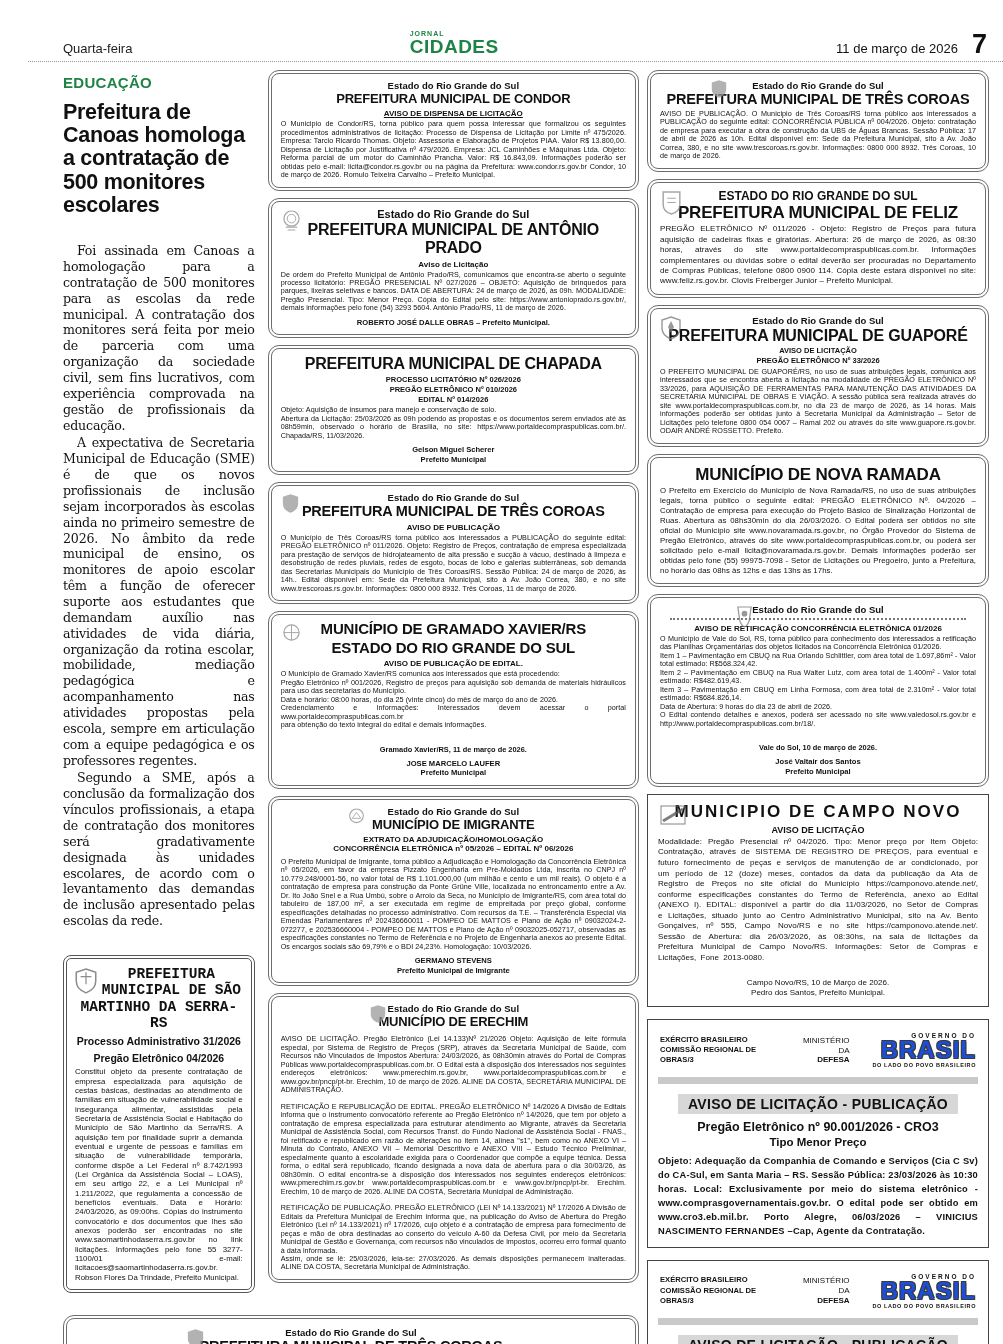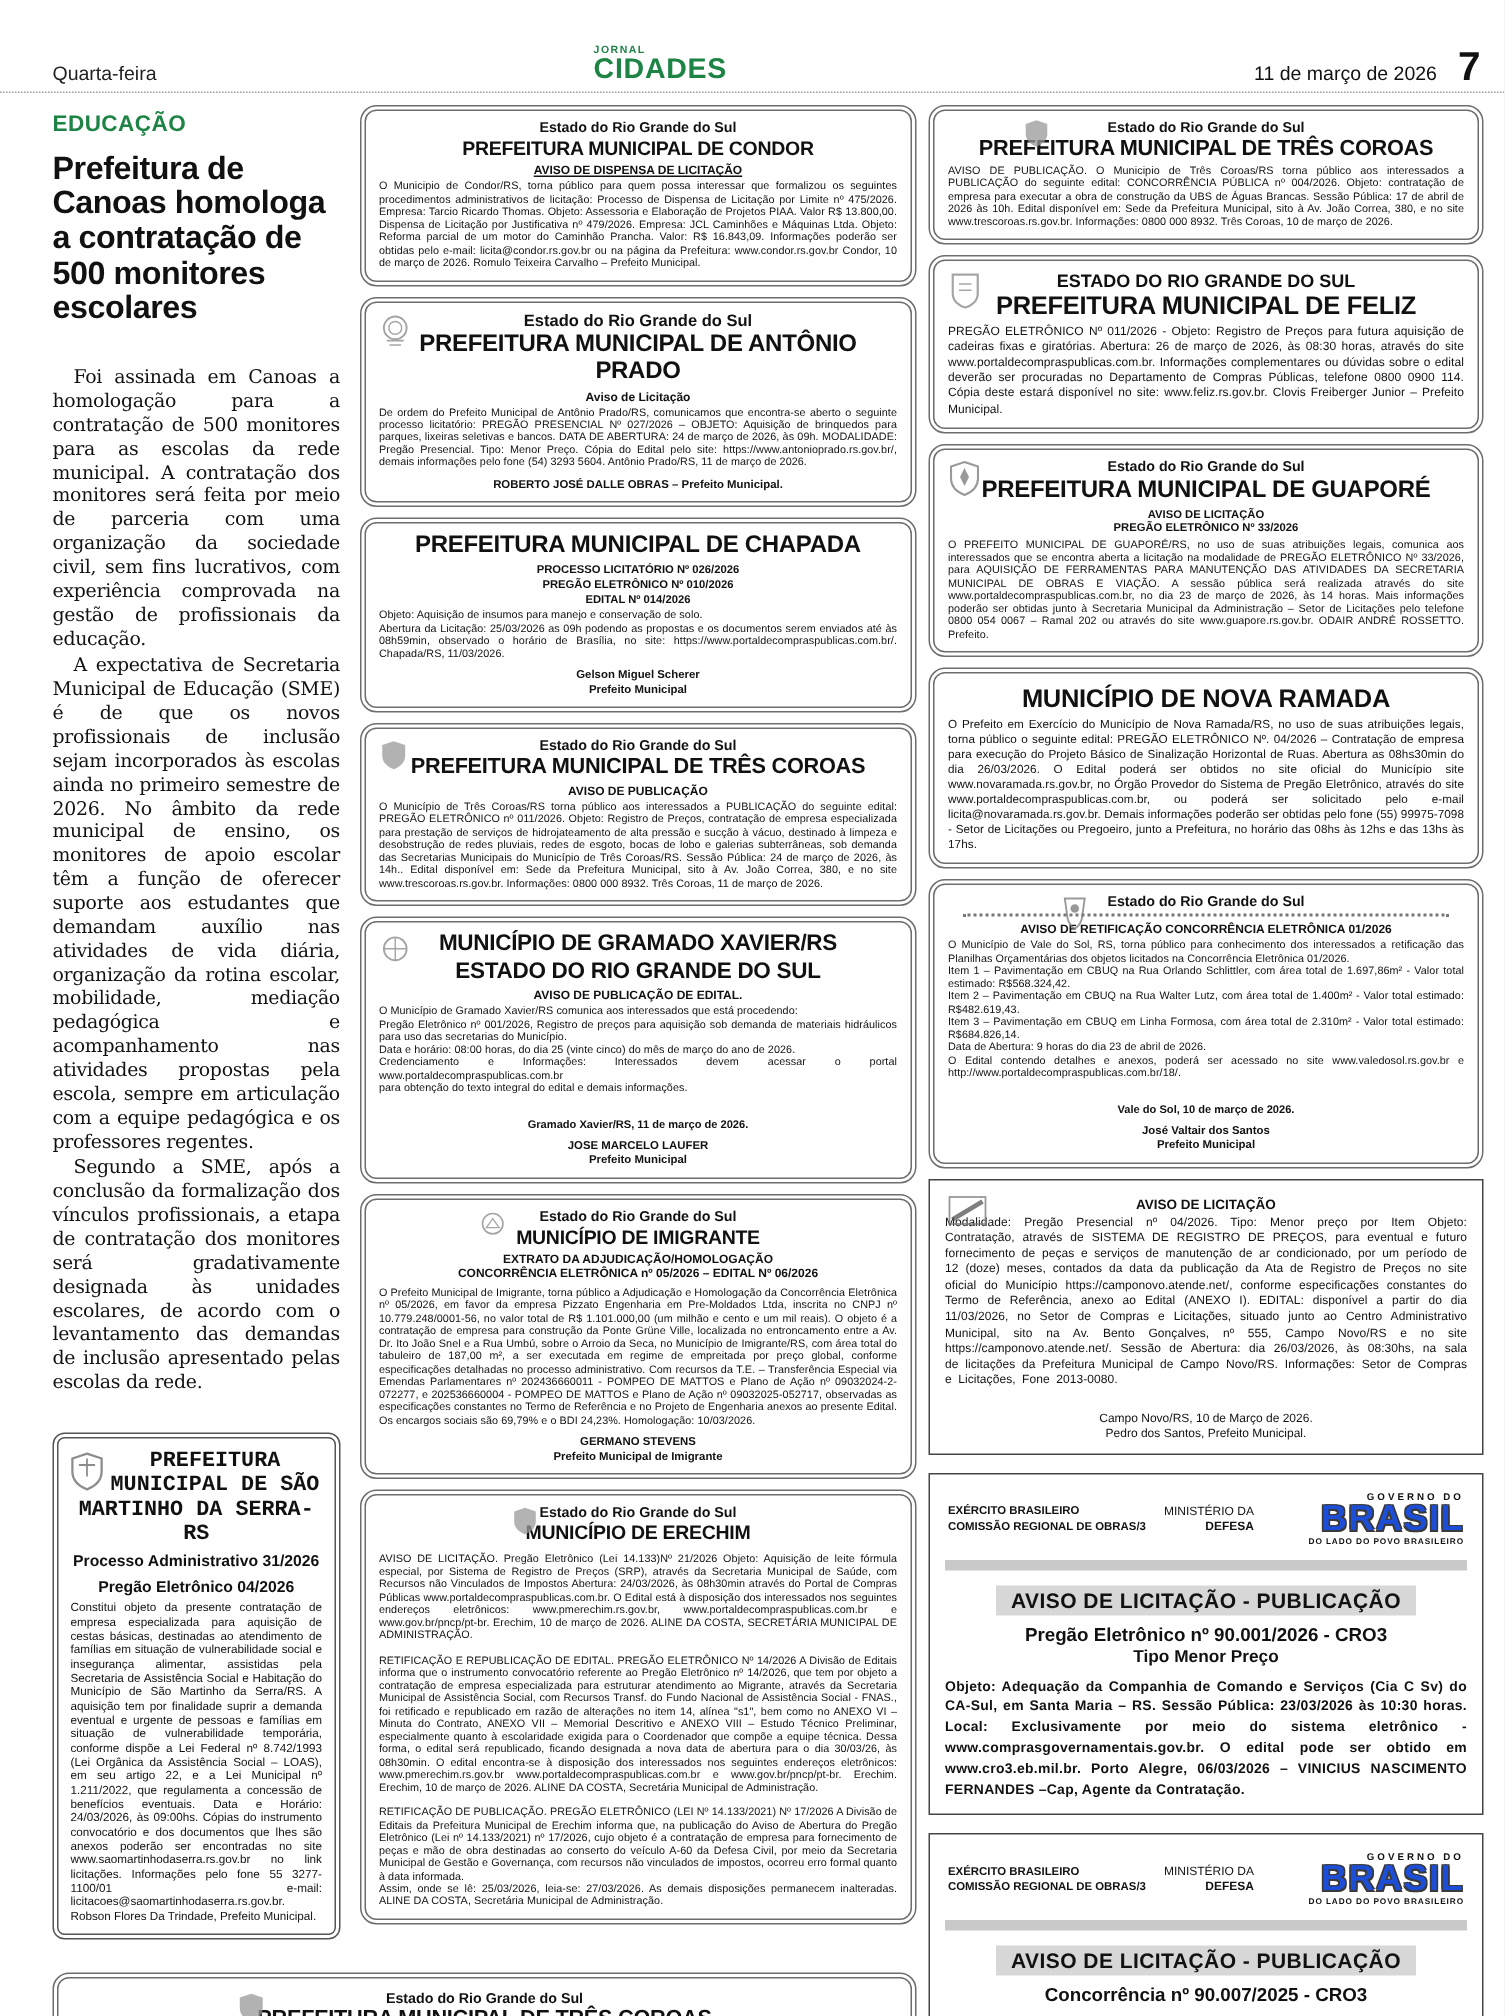--- a/index.html
+++ b/index.html
@@ -1,17 +1,17 @@
 <!DOCTYPE html>
 <html lang="pt-BR"><head>
 <meta charset="utf-8">
 <style>
   * { margin:0; padding:0; box-sizing:border-box; }
   body { background:#e8e8e8; font-family:"Liberation Sans", sans-serif; color:#111; }
-  .page { width:1003px; height:1344px; background:#fff; position:relative; overflow:hidden; margin:0 auto; }
+  .page { width:1003px; height:1344px; background:#fff; position:relative; overflow:hidden; margin:0 auto;padding-left:28px; }
 
   
   .masthead { display:flex; align-items:flex-end; justify-content:space-between;
               padding:30px 16px 5px 35px; border-bottom:1px dotted #9a9a9a; }
   .weekday { font-size:13px; color:#222; }
   .brand { text-align:left; line-height:1; transform:translateX(-30px); }
   .brand .kicker { font-size:7px; letter-spacing:1px; color:#1e8445; font-weight:700; display:block; }
   .brand .name { font-size:19px; font-weight:700; color:#1e8445; letter-spacing:.5px; }
   .dateblock { display:flex; align-items:flex-end; gap:14px; }
   .pubdate { font-size:13px; }
@@ -298,20 +298,21 @@
         <div class="n-sig" style="margin-top:0">Prefeito Municipal</div>
       </div>
 
       <div class="sqbox">
         <span class="crest" style="left:12px;top:10px">
           <svg viewBox="0 0 26 20" width="26" height="20">
               <rect x="1" y="1" width="24" height="18" fill="none" stroke="#777" stroke-width="1.2"></rect>
               <path d="M3 16 L23 4" stroke="#555" stroke-width="3"></path>
             </svg>
         </span>
+        <div class="n-muni" style="font-size:17px;letter-spacing:2px">MUNICIPIO DE CAMPO NOVO</div>
         <div class="n-title" style="font-size:9px">AVISO DE LICITAÇÃO</div>
         <div class="n-body" style="font-size:8px;line-height:1.32;word-spacing:2px">Modalidade: Pregão Presencial nº 04/2026. Tipo: Menor preço por Item Objeto: Contratação, através de SISTEMA DE REGISTRO DE PREÇOS, para eventual e futuro fornecimento de peças e serviços de manutenção de ar condicionado, por um período de 12 (doze) meses, contados da data da publicação da Ata de Registro de Preços no site oficial do Município https://camponovo.atende.net/, conforme especificações constantes do Termo de Referência, anexo ao Edital (ANEXO I). EDITAL: disponível a partir do dia 11/03/2026, no Setor de Compras e Licitações, situado junto ao Centro Administrativo Municipal, sito na Av. Bento Gonçalves, nº 555, Campo Novo/RS e no site https://camponovo.atende.net/. Sessão de Abertura: dia 26/03/2026, às 08:30hs, na sala de licitações da Prefeitura Municipal de Campo Novo/RS. Informações: Setor de Compras e Licitações, Fone 2013-0080.</div>
         <div class="n-date" style="font-weight:400;font-size:8px">Campo Novo/RS, 10 de Março de 2026.</div>
         <div class="n-sig" style="font-weight:400;font-size:8px;margin-top:1px">Pedro dos Santos, Prefeito Municipal.</div>
       </div>
 
       <div class="sqbox">
         <div class="army-head">
           <div class="army-org">
             <div>EXÉRCITO BRASILEIRO</div>

